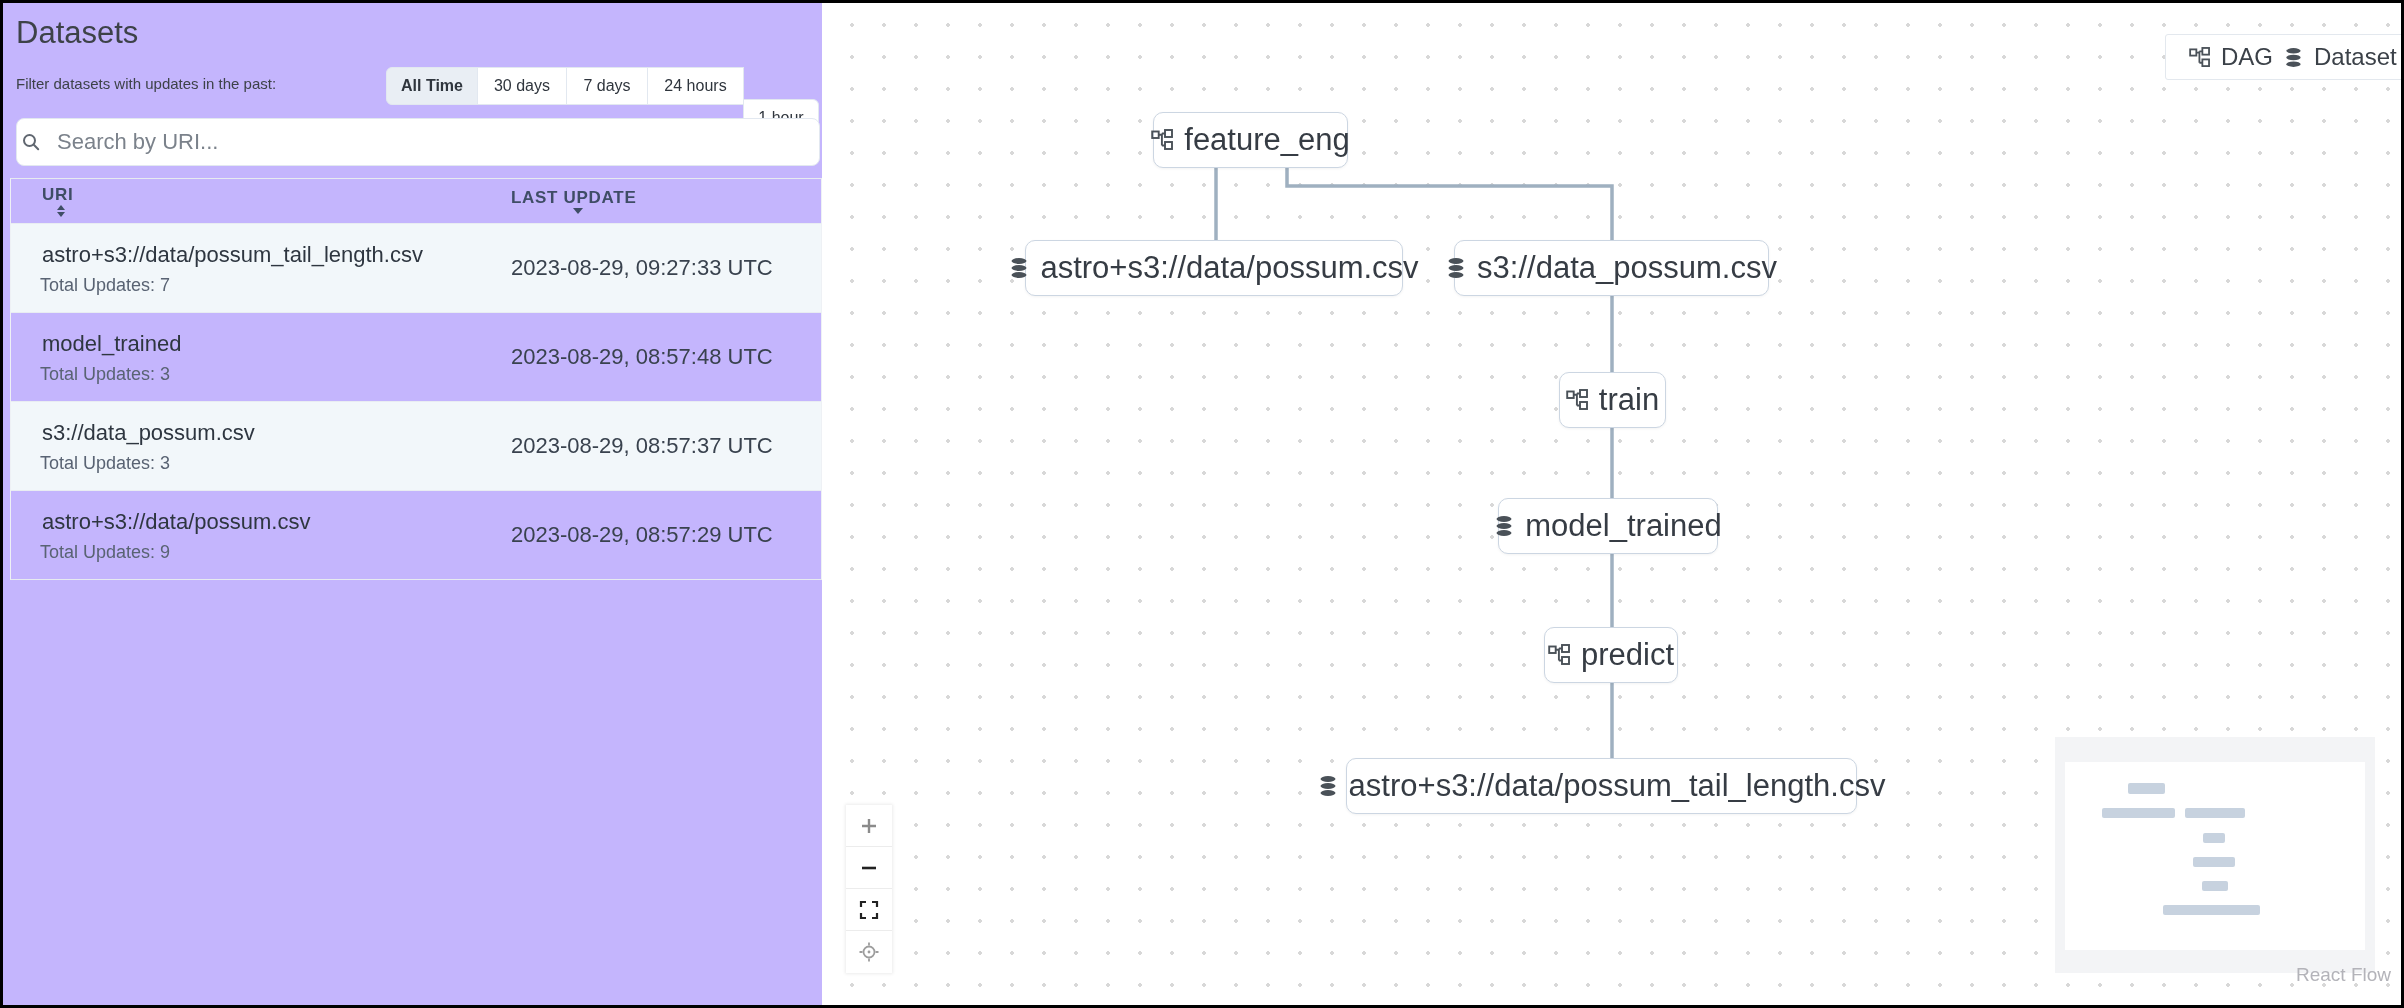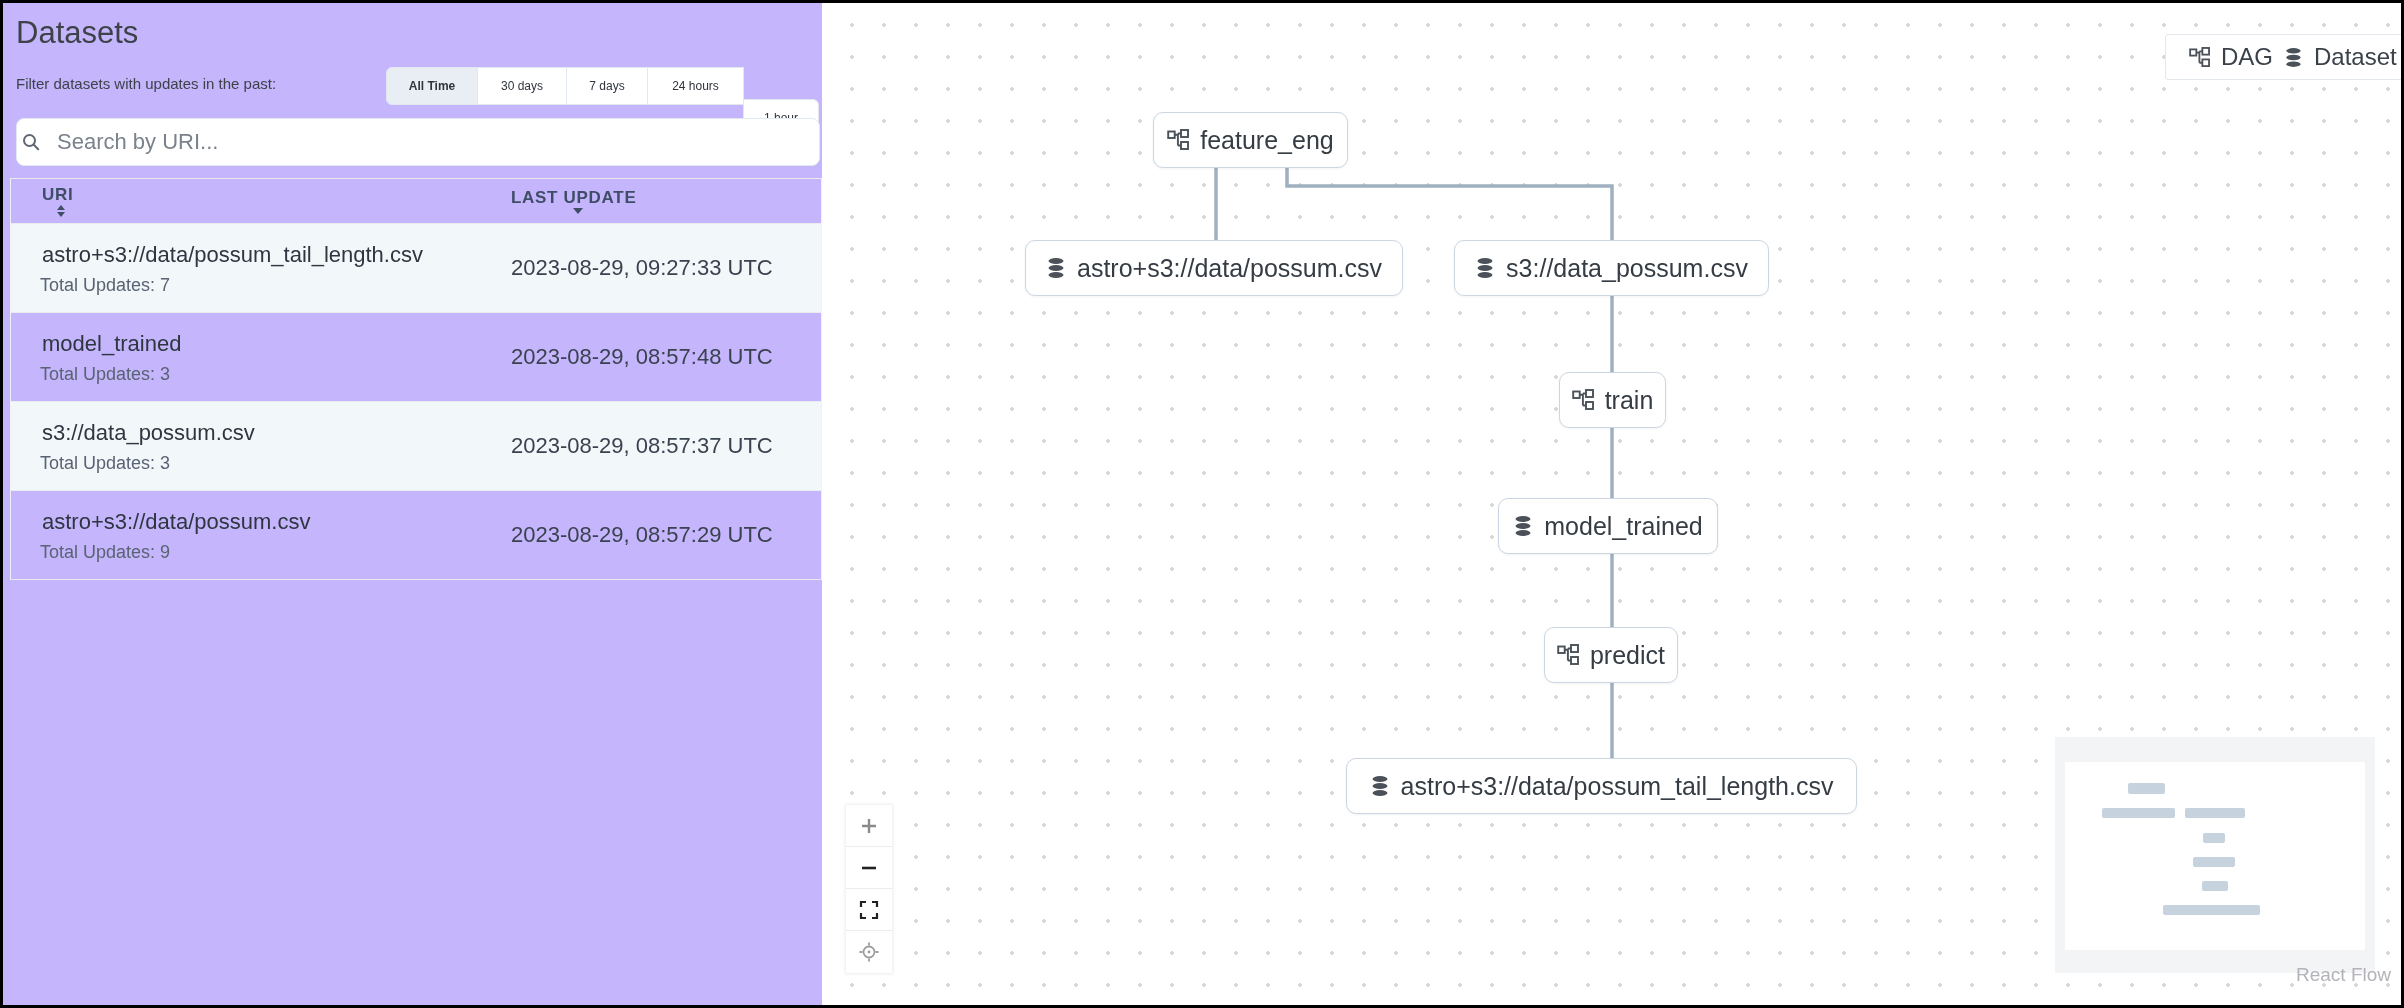--- a/index.html
+++ b/index.html
@@ -11,21 +11,21 @@
     background:#fff;
     font-family:"Liberation Sans","DejaVu Sans",sans-serif;
     overflow:hidden;
   }
   
   .left-panel{position:absolute;left:0;top:0;width:819px;height:100%;background:#c4b5fd;border-right:1px solid #e3e8ee;}
   .page-title{position:absolute;left:13px;top:12px;font-size:31px;font-weight:500;color:#3d4248;}
   .filter-label{position:absolute;left:13px;top:72px;font-size:15px;color:#3d4248;text-align:right;}
   .btn-group{position:absolute;left:383px;top:64px;height:38px;display:flex;}
   .fbtn{box-sizing:border-box;height:38px;display:flex;align-items:center;justify-content:center;
-        border:1px solid #e2e8f0;margin-left:-1px;background:#fff;font-size:12px;color:#2f353d;
+        border:1px solid #e2e8f0;margin-left:-1px;background:#fff;font-size:16px;color:#2f353d;
         font-family:inherit;cursor:pointer;padding:0;}
   .fbtn:first-child{border-radius:6px 0 0 6px;margin-left:0;}
   .fbtn:last-child{border-radius:0 6px 6px 0;margin-top:32px;}
   .fbtn.active{background:#e9eef4;font-weight:700;}
   .w0{width:92px}.w1{width:90px}.w2{width:82px}.w3{width:97px}.w4{width:76px}
   .search-box{position:absolute;left:13px;top:115px;width:804px;height:48px;box-sizing:border-box;
         border:1px solid #e2e8f0;border-radius:8px;display:flex;align-items:center;gap:14px;padding-left:4px;background:#fff;}
   .search-box input{border:none;outline:none;font-size:22px;color:#3d4248;flex:1;font-family:inherit;background:transparent;}
   .search-box input::placeholder{color:#7b828b;}
   
@@ -46,21 +46,21 @@
   .cell-total{position:absolute;left:29px;bottom:16px;font-size:18px;color:#596373;}
   .cell-date{position:absolute;left:500px;top:50%;transform:translateY(-50%);font-size:22px;color:#39424e;}
   
   .graph-pane{position:absolute;left:819px;top:0;width:1579px;height:1002px;background:#fff;
       background-image:radial-gradient(#d8d8d8 1.6px,transparent 1.7px);
       background-size:32px 32px;background-position:14px 6px;}
   .edges{position:absolute;left:0;top:0;pointer-events:none;}
   .edges path{stroke:#9fb0c0;stroke-width:3.5;fill:none;}
   .rf-node{position:absolute;height:56px;box-sizing:border-box;border:1px solid #ccd6e2;border-radius:10px;
       background:#fff;display:flex;align-items:center;justify-content:center;gap:11px;
-      font-size:25px;color:#363c44;box-shadow:0 1px 3px rgba(0,0,0,0.05);cursor:pointer;white-space:nowrap;}
+      font-size:31px;color:#363c44;box-shadow:0 1px 3px rgba(0,0,0,0.05);cursor:pointer;white-space:nowrap;}
   .node-icon{flex:none;display:flex;}
   .legend{position:absolute;left:1343px;top:31px;height:46px;box-sizing:border-box;padding:0 23px;background:#fff;
       border:1px solid #e3e8ee;border-radius:3px;display:flex;align-items:center;gap:11px;font-size:24px;color:#3b4148;}
   
   .controls{position:absolute;left:24px;top:802px;width:46px;background:#fff;box-shadow:0 0 3px 1px rgba(0,0,0,0.08);}
   .ctrl-btn{width:46px;height:42px;display:flex;align-items:center;justify-content:center;border:none;
       border-bottom:1px solid #ececec;background:#fff;cursor:pointer;padding:0;}
   .ctrl-btn:last-child{border-bottom:none;}
   
   .minimap{position:absolute;left:1233px;top:734px;width:320px;height:236px;background:#f3f4f6;cursor:pointer;}

